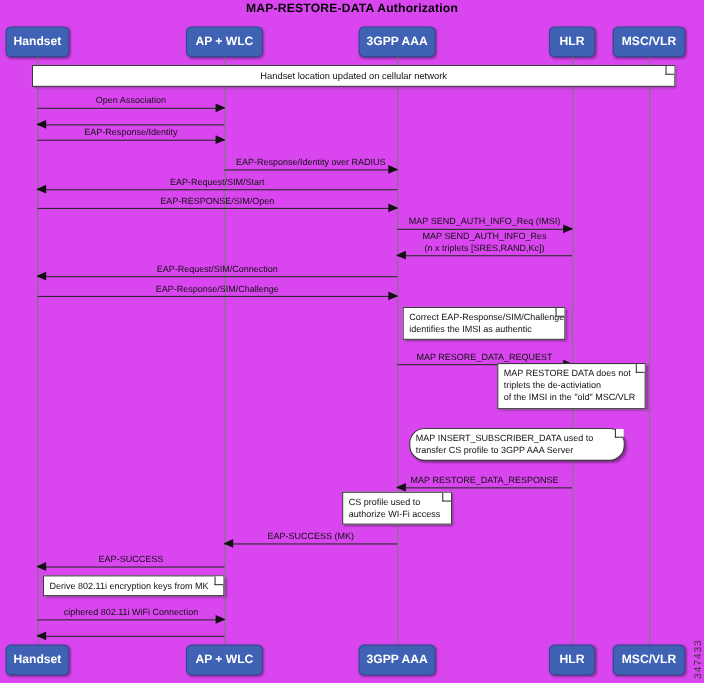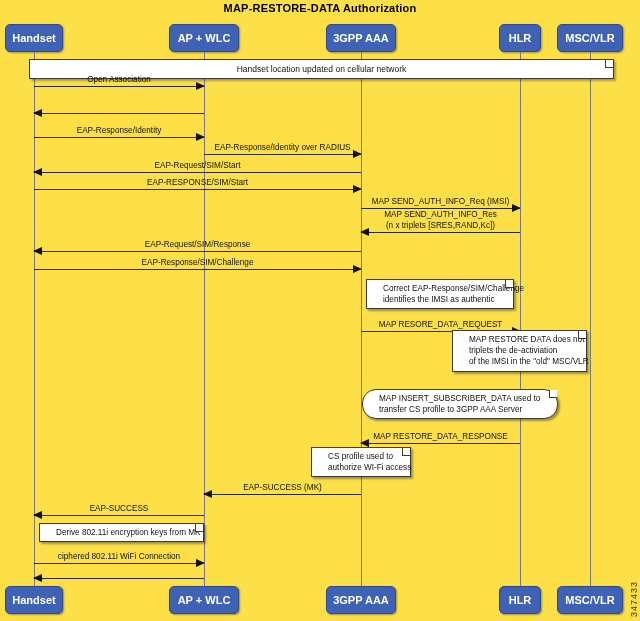--- a/index.html
+++ b/index.html
@@ -4,21 +4,21 @@
 <style>
   html,body{margin:0;padding:0;background:#ffffff;}
   body{
     font-family:"Liberation Sans", sans-serif;
     -webkit-font-smoothing:antialiased;
   }
   #diagram{
     position:relative;
     width:640px;
     height:621px;
-    background:#fde047;
+    background:#d946ef;
     overflow:hidden;
   }
   
   .title{
     position:absolute;
     left:0; top:2px;
     width:640px;
     text-align:center;
     font-size:11px;
     font-weight:bold;
@@ -101,21 +101,21 @@
   .msg .label.two{bottom:2px;}
   
   .note{
     position:absolute;
     box-sizing:border-box;
     background:#ffffff;
     border:1px solid #3a3a3a;
     font-size:8.2px;
     line-height:11px;
     color:#111;
-    padding:3px 5px 3px 16px;
+    padding:3px 5px 3px 5px;
     box-shadow:2px 2px 2px rgba(0,0,0,.35);
     white-space:nowrap;
   }
   .note .fold{
     position:absolute;
     right:0;top:0;
     width:7px;height:7px;
     background:#ffffff;
     border-left:1px solid #3a3a3a;
     border-bottom:1px solid #3a3a3a;
@@ -167,64 +167,64 @@
     </div>
 
   <div id="band-layer">
       <div class="band" style="left: 21px; top: 59px; width: 585px; height: 20px; margin-left: 8px;">
         <span>Handset location updated on cellular network</span>
         <div class="fold"></div>
       </div>
     </div>
 
   <div id="messages">
-      <div class="msg right" style="left: 34px; top: 86px; width: 170px;">
+      <div class="msg right" style="left: 34px; top: 98px; width: 170px;">
         <div class="line"></div>
         <div class="head"></div>
         <div class="label">Open Association</div>
       </div>
       <div class="msg left" style="left: 34px; top: 113px; width: 170px;">
         <div class="line"></div>
         <div class="head"></div>
       </div>
-      <div class="msg right" style="left: 34px; top: 137px; width: 170px;">
+      <div class="msg right" style="left: 34px; top: 127px; width: 170px;">
         <div class="line"></div>
         <div class="head"></div>
         <div class="label">EAP-Response/Identity</div>
       </div>
       <div class="msg right" style="left: 204px; top: 154px; width: 157px;">
         <div class="line"></div>
         <div class="head"></div>
         <div class="label">EAP-Response/Identity over RADIUS</div>
       </div>
       <div class="msg left" style="left: 34px; top: 172px; width: 327px;">
         <div class="line"></div>
         <div class="head"></div>
         <div class="label">EAP-Request/SIM/Start</div>
       </div>
       <div class="msg right" style="left: 34px; top: 189px; width: 327px;">
         <div class="line"></div>
         <div class="head"></div>
-        <div class="label">EAP-RESPONSE/SIM/Start</div>
+        <div class="label">EAP-RESPONSE/SIM/Open</div>
       </div>
       <div class="msg right" style="left: 361px; top: 208px; width: 159px;">
         <div class="line"></div>
         <div class="head"></div>
         <div class="label">MAP SEND_AUTH_INFO_Req (IMSI)</div>
       </div>
       <div class="msg left" style="left: 361px; top: 232px; width: 159px;">
         <div class="line"></div>
         <div class="head"></div>
         <div class="label two" style="bottom: 2px;">(n x triplets [SRES,RAND,Kc])</div>
         <div class="label" style="bottom: 13px; margin-top: 16px;">MAP SEND_AUTH_INFO_Res</div>
       </div>
       <div class="msg left" style="left: 34px; top: 251px; width: 327px;">
         <div class="line"></div>
         <div class="head"></div>
-        <div class="label">EAP-Request/SIM/Response</div>
+        <div class="label">EAP-Request/SIM/Connection</div>
       </div>
       <div class="msg right" style="left: 34px; top: 269px; width: 327px;">
         <div class="line"></div>
         <div class="head"></div>
         <div class="label">EAP-Response/SIM/Challenge</div>
       </div>
       <div class="msg right" style="left: 361px; top: 331px; width: 159px;">
         <div class="line"></div>
         <div class="head"></div>
         <div class="label">MAP RESORE_DATA_REQUEST</div>
@@ -260,21 +260,21 @@
         <div>Correct EAP-Response/SIM/Challenge</div>
         <div>identifies the IMSI as authentic</div>
         <div class="fold"></div>
       </div>
       <div class="note" style="left: 452px; top: 330px; width: 135px; min-height: 42px;">
         <div>MAP RESTORE DATA does not</div>
         <div>triplets the de-activiation</div>
         <div>of the IMSI in the "old" MSC/VLR</div>
         <div class="fold"></div>
       </div>
-      <div class="note" style="left: 362px; top: 389px; width: 196px; min-height: 30px; border-radius: 14px;">
+      <div class="note" style="left: 372px; top: 389px; width: 196px; min-height: 30px; border-radius: 14px;">
         <div>MAP INSERT_SUBSCRIBER_DATA used to</div>
         <div>transfer CS profile to 3GPP AAA Server</div>
         <div class="fold"></div>
       </div>
       <div class="note" style="left: 311px; top: 447px; width: 100px; min-height: 30px;">
         <div>CS profile used to</div>
         <div>authorize WI-Fi access</div>
         <div class="fold"></div>
       </div>
       <div class="note" style="left: 39px; top: 523px; width: 165px; min-height: 19px;">

